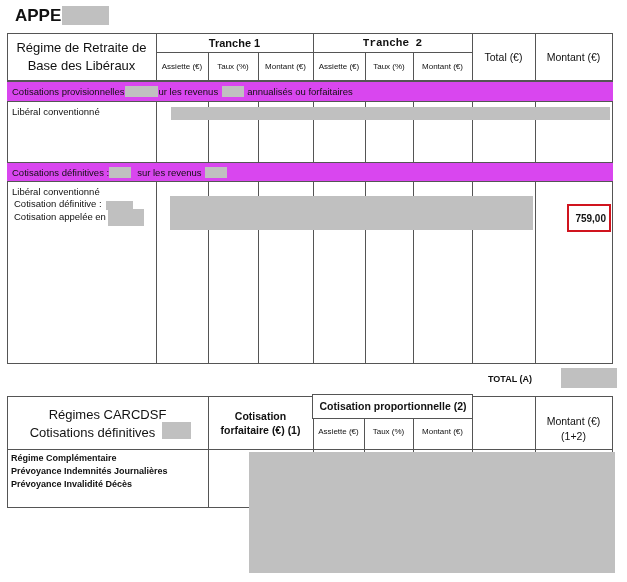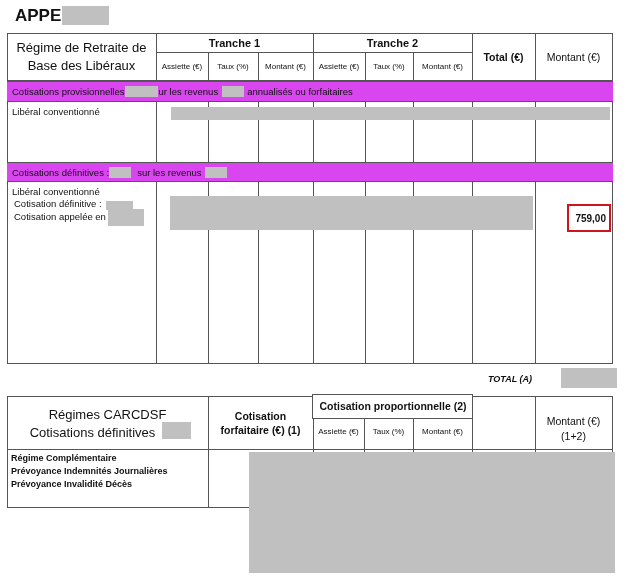--- a/index.html
+++ b/index.html
@@ -39,29 +39,29 @@
 <div class="vline" style="left:208px;top:52px;height:29px;"></div>
 <div class="vline" style="left:258px;top:52px;height:29px;"></div>
 <div class="vline" style="left:313px;top:33px;height:48px;"></div>
 <div class="vline" style="left:365px;top:52px;height:29px;"></div>
 <div class="vline" style="left:413px;top:52px;height:29px;"></div>
 <div class="vline" style="left:472px;top:33px;height:48px;"></div>
 <div class="vline" style="left:535px;top:33px;height:48px;"></div>
 
 <div class="abs ctr hdr-big" style="left:7px;top:33px;width:149px;height:47px;">Régime de Retraite de Base des Libéraux</div>
 <div class="abs ctr hdr-mid" style="left:156px;top:33px;width:157px;height:19px;">Tranche 1</div>
-<div class="abs ctr hdr-mid" style="left:313px;top:33px;width:159px;height:19px;">Tranche 2</div>
+<div class="abs ctr hdr-mid" style="left:313px;top:33px;width:159px;height:19px;font-family:Liberation Mono, monospace;">Tranche 2</div>
 
 <div class="abs ctr hdr-small" style="left:156px;top:52px;width:52px;height:28px;">Assiette (€)</div>
 <div class="abs ctr hdr-small" style="left:208px;top:52px;width:50px;height:28px;">Taux (%)</div>
 <div class="abs ctr hdr-small" style="left:258px;top:52px;width:55px;height:28px;">Montant (€)</div>
 <div class="abs ctr hdr-small" style="left:313px;top:52px;width:52px;height:28px;">Assiette (€)</div>
 <div class="abs ctr hdr-small" style="left:365px;top:52px;width:48px;height:28px;">Taux (%)</div>
 <div class="abs ctr hdr-small" style="left:413px;top:52px;width:59px;height:28px;">Montant (€)</div>
-<div class="abs ctr hdr-col" style="left:472px;top:33px;width:63px;height:47px;font-weight:bold;">Total (€)</div>
+<div class="abs ctr hdr-col" style="left:472px;top:33px;width:63px;height:47px;">Total (€)</div>
 <div class="abs ctr hdr-col" style="left:535px;top:33px;width:77px;height:47px;">Montant (€)</div>
 
 <div class="band" style="left:7px;top:81px;width:606px;height:21px;">
   <span>Cotisations provisionnelles</span>
   <span style="display:inline-block;width:33px;height:11px;background:#c0c0c0;margin:0 0 0 1px;"></span>
   <span>ur les revenus</span>
   <span style="display:inline-block;width:22px;height:11px;background:#c0c0c0;margin:0 3px 0 4px;"></span>
   <span>annualisés ou forfaitaires</span>
 </div>
 
@@ -94,21 +94,21 @@
 <div class="vline" style="left:258px;top:182px;height:182px;"></div>
 <div class="vline" style="left:313px;top:182px;height:182px;"></div>
 <div class="vline" style="left:365px;top:182px;height:182px;"></div>
 <div class="vline" style="left:413px;top:182px;height:182px;"></div>
 <div class="vline" style="left:472px;top:182px;height:182px;"></div>
 <div class="vline" style="left:535px;top:182px;height:182px;"></div>
 <div class="redact" style="left:170px;top:196px;width:363px;height:34px;"></div>
 
 <div class="amount-box" style="left:567px;top:204px;width:44px;height:28px;">759,00</div>
 
-<div class="abs" style="left:488px;top:374px;font-weight:bold;font-size:9px;font-style:italic;">TOTAL (A)</div>
+<div class="abs" style="left:488px;top:374px;font-weight:bold;font-size:9px;">TOTAL (A)</div>
 <div class="redact" style="left:561px;top:368px;width:56px;height:20px;"></div>
 
 <div class="box" style="left:7px;top:396px;width:606px;height:112px;border-top:none;"></div>
 
 <div class="hline" style="left:7px;top:396px;width:306px;"></div>
 <div class="hline" style="left:472px;top:396px;width:141px;"></div>
 <div class="box" style="left:312px;top:394px;width:161px;height:25px;"></div>
 
 <div class="hline" style="left:7px;top:449px;width:606px;"></div>
 <div class="vline" style="left:208px;top:396px;height:112px;"></div>

